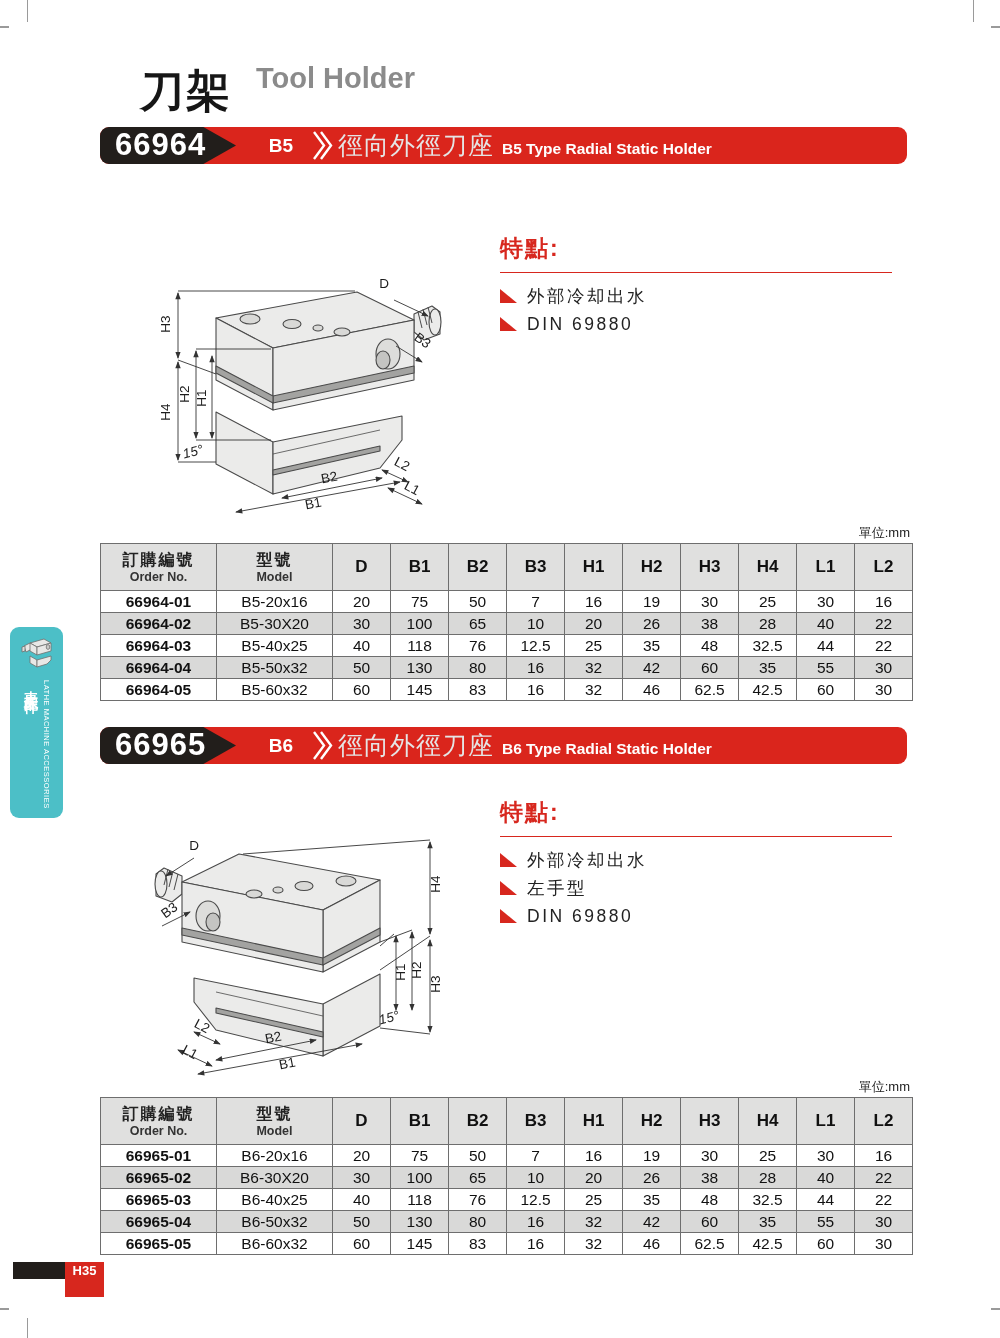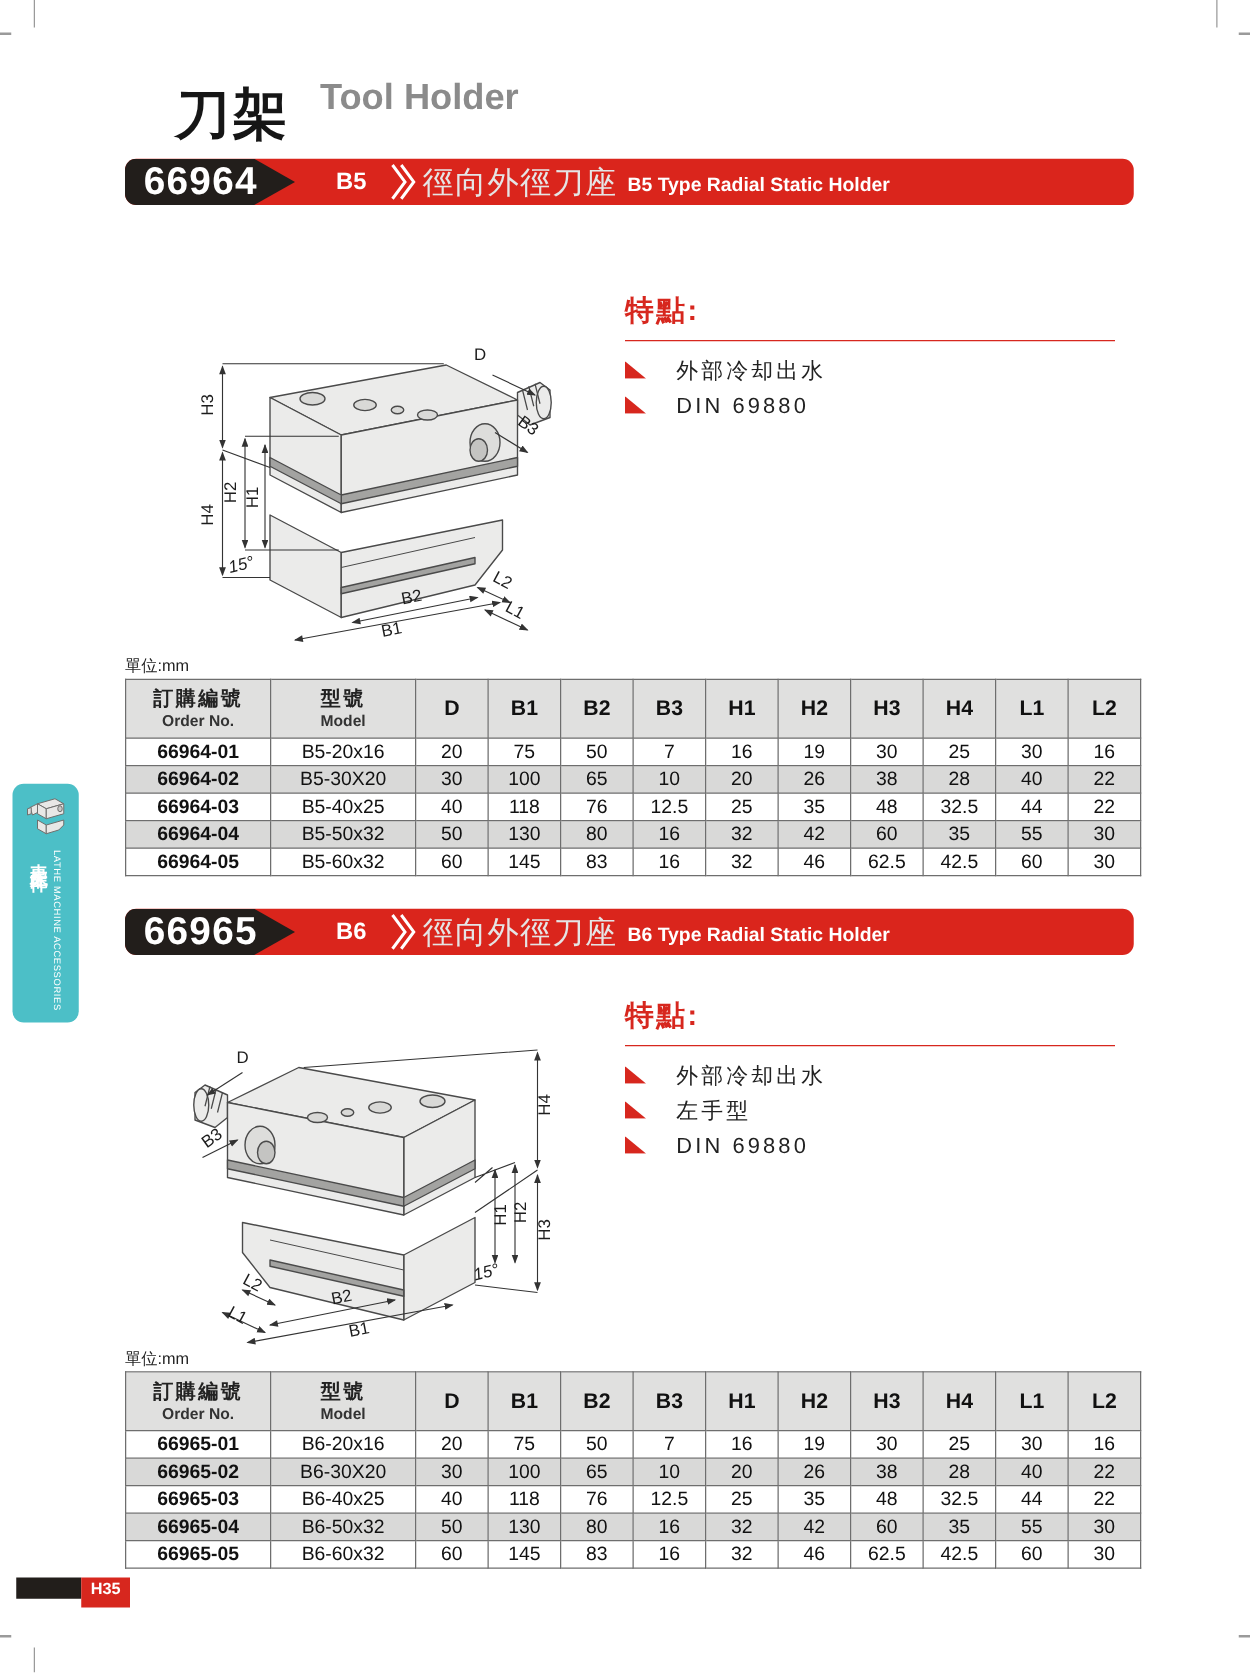--- a/index.html
+++ b/index.html
@@ -24,26 +24,26 @@
   .banner .code{position:absolute;left:152px;top:0;width:58px;text-align:center;color:#fff;font-size:19px;font-weight:bold;line-height:37px;}
   .banner .chev{position:absolute;left:211px;top:3px;}
   .banner .titles{position:absolute;left:238px;top:0;height:37px;display:flex;align-items:center;gap:8px;white-space:nowrap;}
   .banner .tzh{color:#e5e5e5;font-size:25px;letter-spacing:1px;}
   .banner .ten{color:#fff;font-size:15.5px;font-weight:bold;padding-top:6px;}
 
   
   .features{left:500px;width:392px;}
   .features .head{font-size:23px;font-weight:bold;color:#d7271e;letter-spacing:2px;padding-bottom:8px;border-bottom:1px solid #d7271e;display:block;}
   .features ul{list-style:none;margin:13px 0 0 0;padding:0;}
-  .features li{display:flex;align-items:center;gap:24px;margin-bottom:8px;height:20px;}
+  .features li{display:flex;align-items:center;gap:10px;margin-bottom:8px;height:20px;}
   .features .tri{width:17px;height:14px;background:#d7271e;clip-path:polygon(0 0,100% 100%,0 100%);flex:0 0 auto;}
   .features .ftxt{font-size:17.5px;color:#222;letter-spacing:2.5px;}
 
   
-  .unit{left:100px;width:810px;font-size:13px;color:#222;}
+  .unit{left:100px;width:810px;text-align:right;font-size:13px;color:#222;}
 
   
   .tablebox{left:100px;width:812px;}
   table.spec{border-collapse:collapse;width:812px;table-layout:fixed;}
   table.spec th,table.spec td{border:1px solid #6e6e6e;text-align:center;padding:0;overflow:hidden;}
   table.spec thead th{background:#e0e0df;height:46px;font-weight:bold;vertical-align:middle;}
   table.spec thead th .hzh{font-size:16px;color:#222;letter-spacing:2px;line-height:20px;}
   table.spec thead th .hen{font-size:12.5px;color:#333;line-height:15px;}
   table.spec thead th.dim{font-weight:bold;font-size:17px;color:#111;}
   table.spec td{height:21px;font-size:15.5px;color:#111;background:#fff;}
@@ -52,21 +52,21 @@
 
   
   .sidetab{left:10px;top:627px;width:53px;height:191px;background:#4cbfc7;border-radius:9px;
     display:flex;flex-direction:column;align-items:center;padding-top:7px;box-sizing:border-box;}
   .sidetab .vtext{display:flex;flex-direction:row;margin-top:4px;align-items:flex-start;gap:1px;}
   .sidetab .vzh{writing-mode:vertical-rl;font-size:14px;color:#fff;letter-spacing:3px;font-weight:bold;}
   .sidetab .ven{writing-mode:vertical-rl;font-size:7.5px;color:#fff;letter-spacing:0.5px;}
 
   
   .foot-black{left:13px;top:1262px;width:52px;height:17px;background:#221e1b;}
-  .foot-red{left:65px;top:1262px;width:39px;height:24px;background:#d7271e;color:#fff;
+  .foot-red{left:65px;top:1262px;width:39px;height:35px;background:#d7271e;color:#fff;
     font-size:13px;font-weight:bold;text-align:center;line-height:17px;}
 
   
   .crop{background:#9a9a9a;}
 
   
   svg text{font-family:"Liberation Sans","DejaVu Sans",sans-serif;font-size:13.5px;fill:#1c1c1c;}
   svg text.it{font-style:italic;}
 </style>
 </head>

